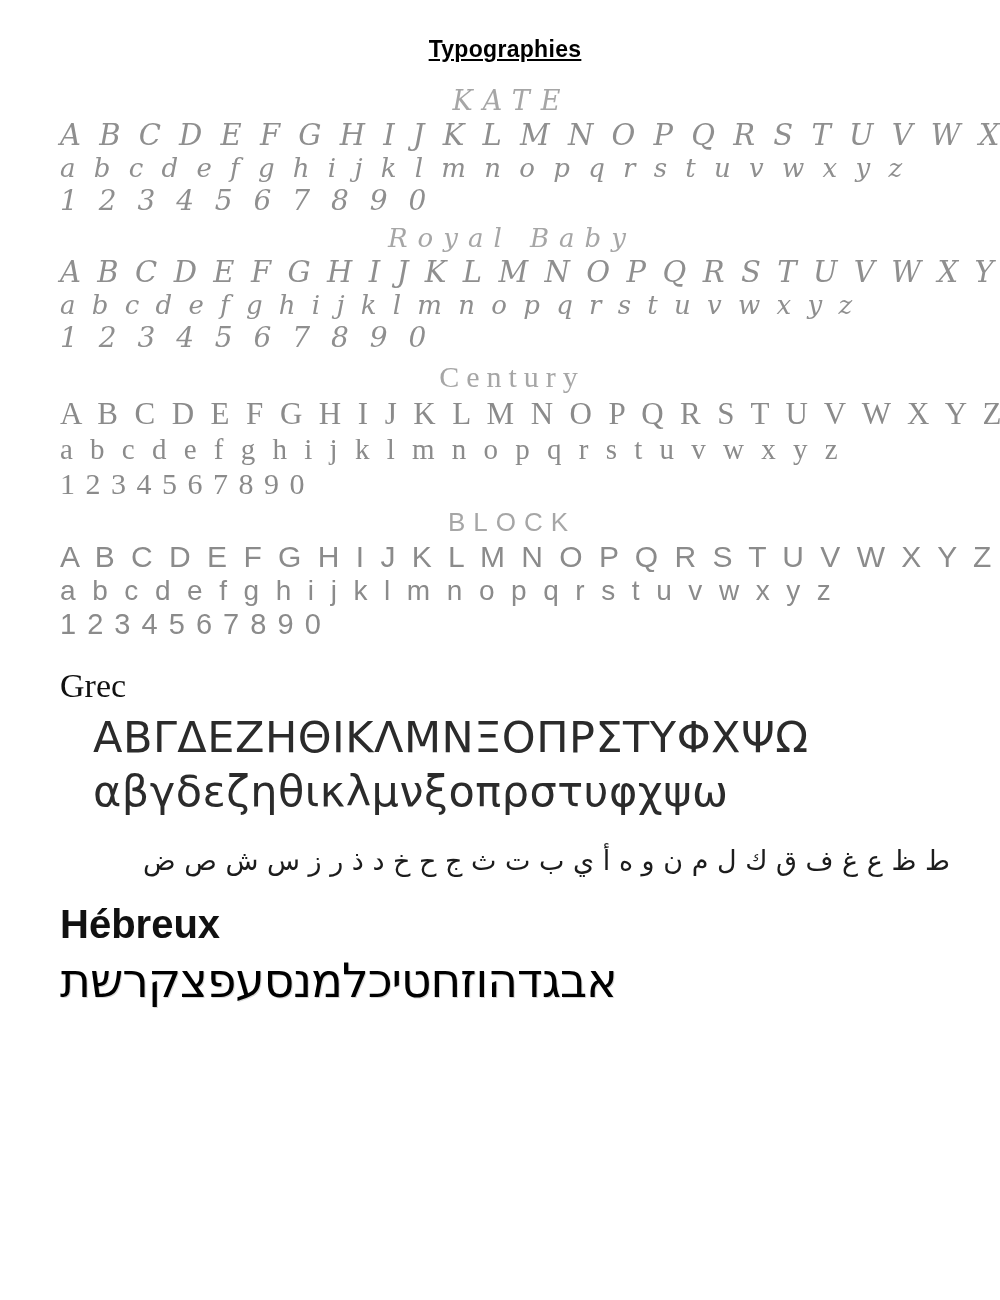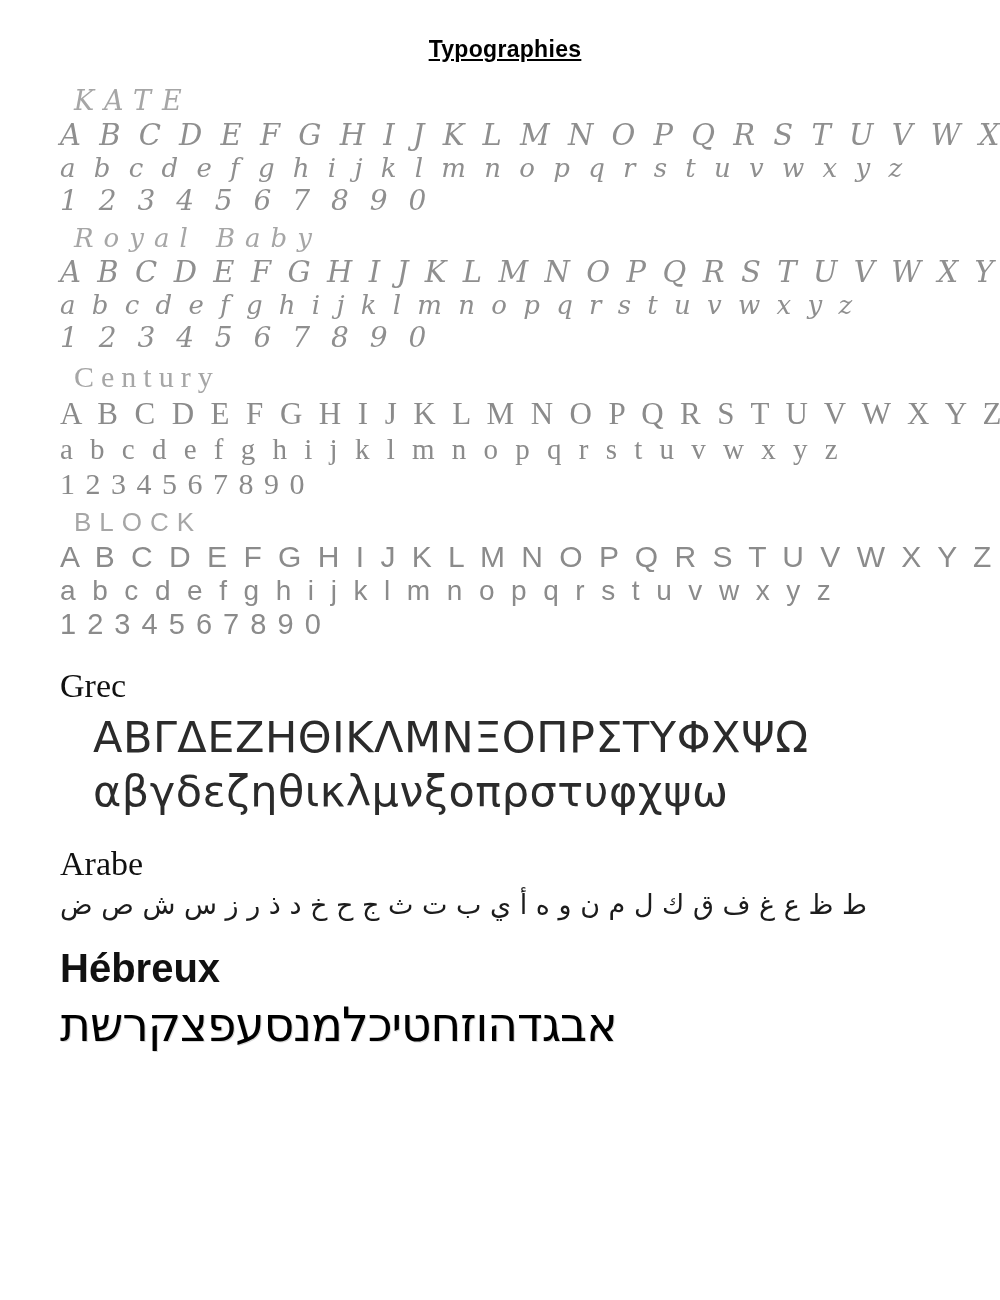--- a/index.html
+++ b/index.html
@@ -33,20 +33,21 @@
 
   
   .specimen {
     margin-bottom: 6px;
   }
   .spec-name {
     color: #9a9a9a;
     margin-left: 14px;
     margin-bottom: 2px;
     white-space: nowrap;
+    text-align: center;
   }
   .spec-line {
     color: #8d8d8d;
     white-space: nowrap;
     margin-bottom: 1px;
   }
 
   
   .kate .spec-name {
     font-family: "DejaVu Serif", serif;
@@ -135,21 +136,21 @@
     letter-spacing: 0.5px;
     line-height: 1.25;
     white-space: nowrap;
     margin-left: 33px;
   }
   .arabic-line {
     font-family: "DejaVu Sans", sans-serif;
     font-size: 27px;
     color: #1c1c1c;
     direction: rtl;
-    text-align: left;
+    text-align: right;
     letter-spacing: 2px;
     white-space: nowrap;
     margin-top: 4px;
   }
   .hebrew-line {
     font-family: "DejaVu Sans", sans-serif;
     font-size: 47px;
     color: #000000;
     direction: rtl;
     text-align: left;
@@ -194,21 +195,20 @@
     <div class="spec-line digits">1 2 3 4 5 6 7 8 9 0</div>
   </div>
 
   <div class="dark-block">
     <div class="dark-name">Grec</div>
     <div class="greek-line">ΑΒΓΔΕΖΗΘΙΚΛΜΝΞΟΠΡΣΤΥΦΧΨΩ</div>
     <div class="greek-line">αβγδεζηθικλμνξοπρστυφχψω</div>
   </div>
 
   <div class="dark-block">
-    <div class="dark-name">Arabe</div>
     <div class="arabic-line">ط ظ ع غ ف ق ك ل م ن و ه أ ي ب ت ث ج ح خ د ذ ر ز س ش ص ض</div>
   </div>
 
   <div class="dark-block">
     <div class="dark-name sans-bold">Hébreux</div>
     <div class="hebrew-line">אבגדהוזחטיכלמנסעפצקרשת</div>
   </div>
 
 </div>
 

